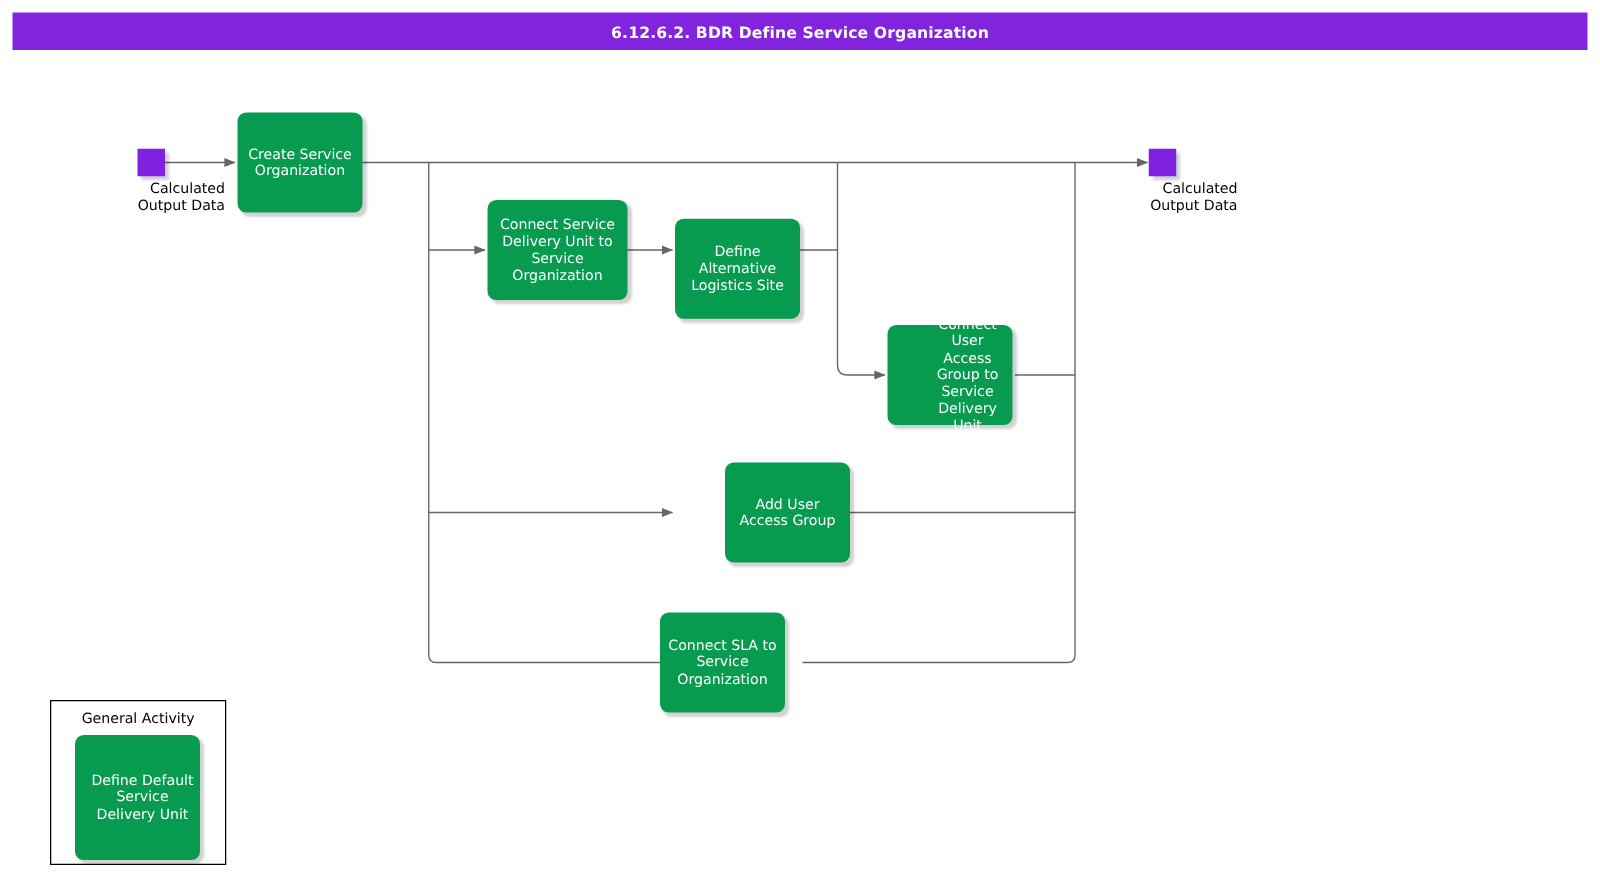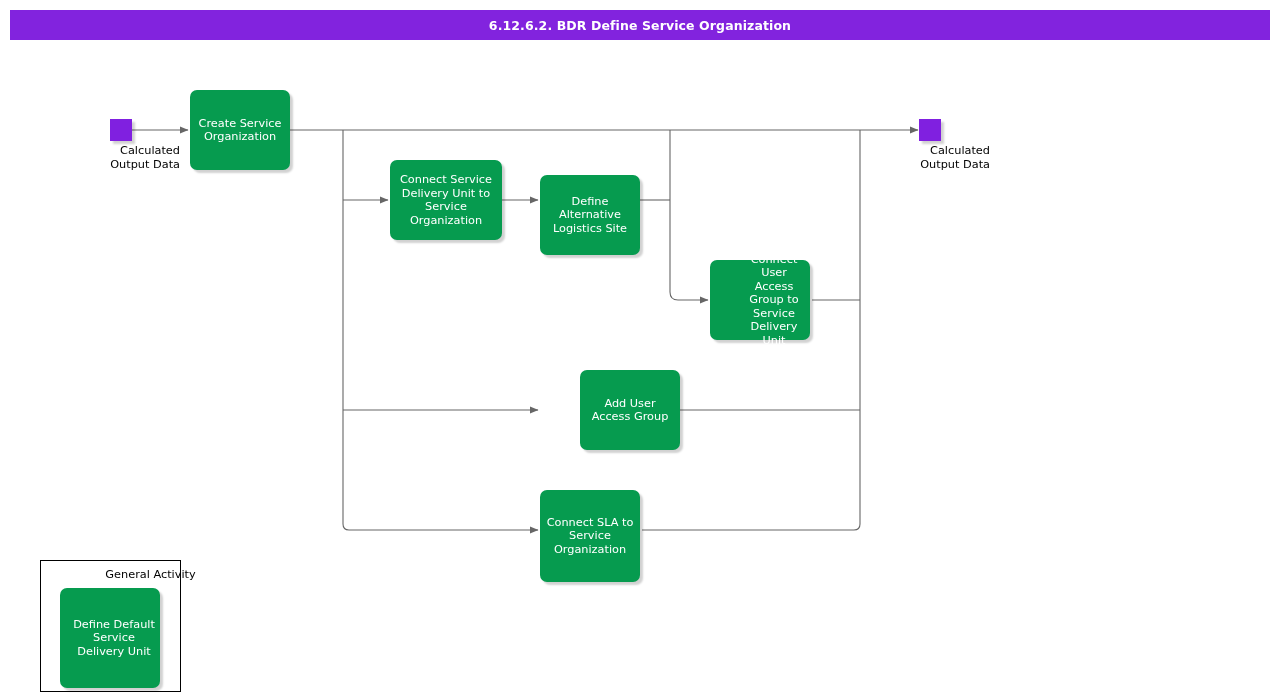--- a/index.html
+++ b/index.html
@@ -83,21 +83,20 @@
     box-sizing: border-box;
   }
   .legend-title {
     position: absolute;
     left: 40px;
     top: 568px;
     width: 141px;
     text-align: center;
     font-size: 11.3px;
     color: #000000;
-    margin-left: 40px;
   }
 </style>
 </head>
 <body>
 
 <div class="titlebar">
   <span>6.12.6.2. BDR Define Service Organization</span>
 </div>
 
 <svg id="canvas" xmlns="http://www.w3.org/2000/svg" viewBox="0 0 1280 700">
@@ -157,21 +156,21 @@
 </div>
 
 <div class="node" style="left:710px; top:260px; width:100px; height:80px;padding-left:32px;">
   <span>Connect User Access Group to Service Delivery Unit</span>
 </div>
 
 <div class="node" style="left:540px; top:370px; width:100px; height:80px;margin-left:40px;">
   <span>Add User Access Group</span>
 </div>
 
-<div class="node" style="left:540px; top:490px; width:100px; height:92px;">
+<div class="node" style="left:528px; top:490px; width:100px; height:80px;">
   <span>Connect SLA to Service Organization</span>
 </div>
 
 <div class="legend-box"></div>
 <div class="legend-title">General Activity</div>
 <div class="node" style="left:60px; top:588px; width:100px; height:100px;padding-left:12px;">
   <span>Define Default Service Delivery Unit</span>
 </div>
 
 </body></html>

